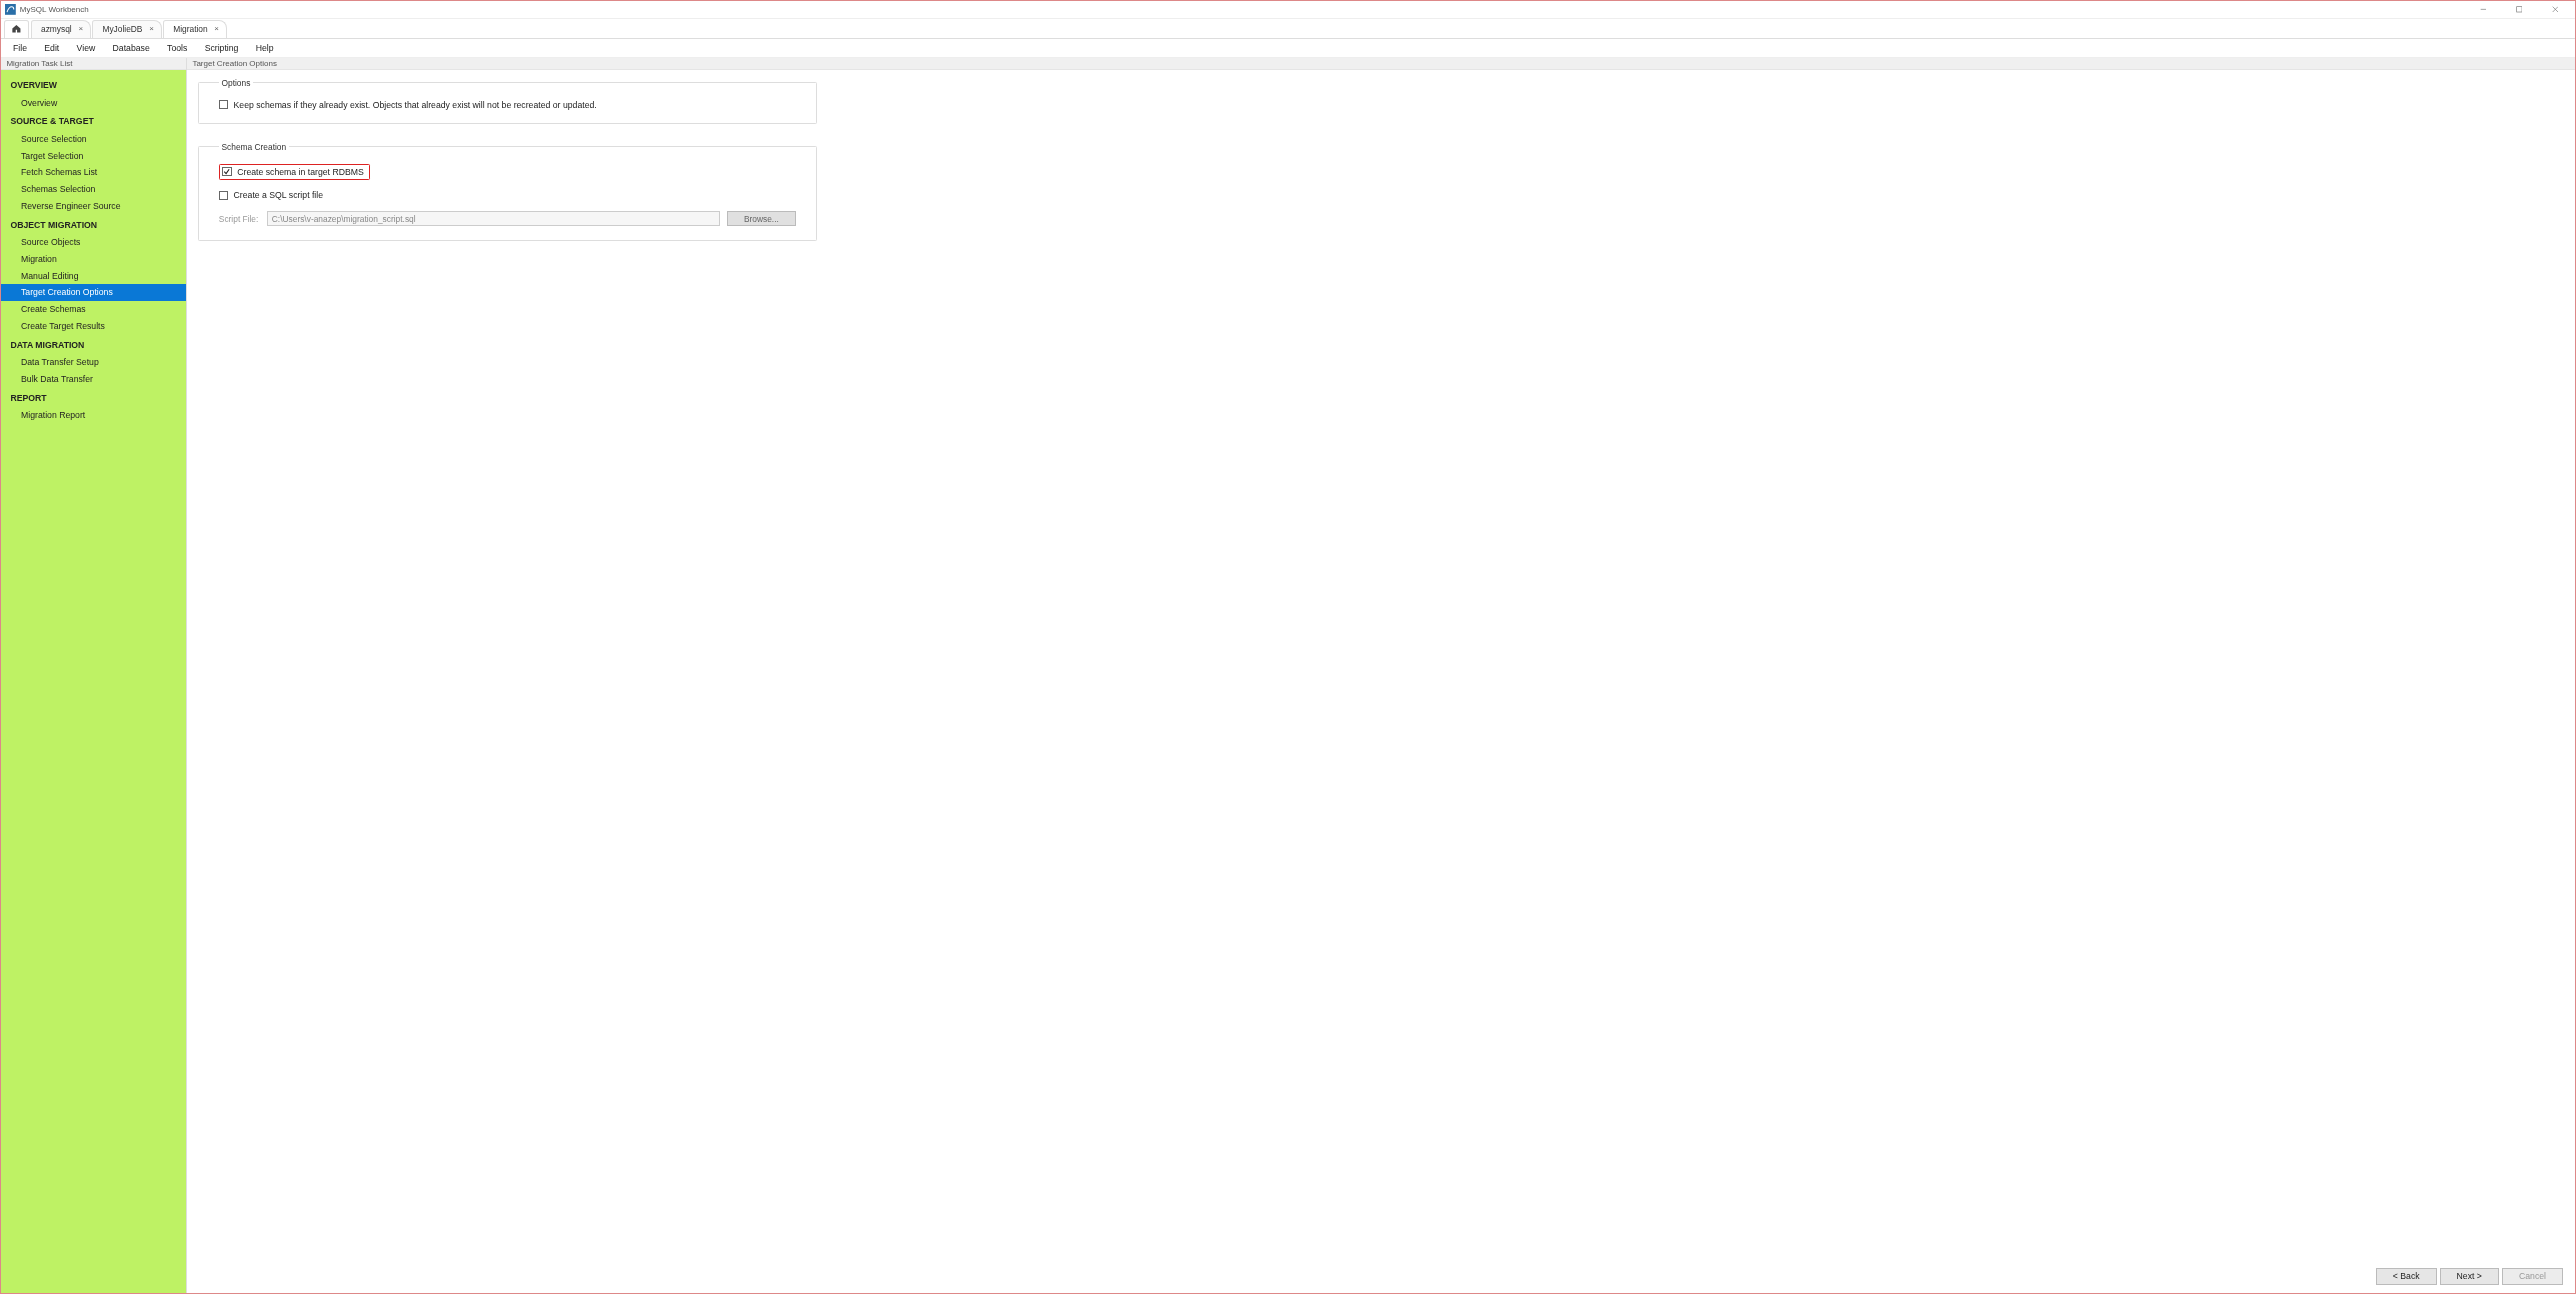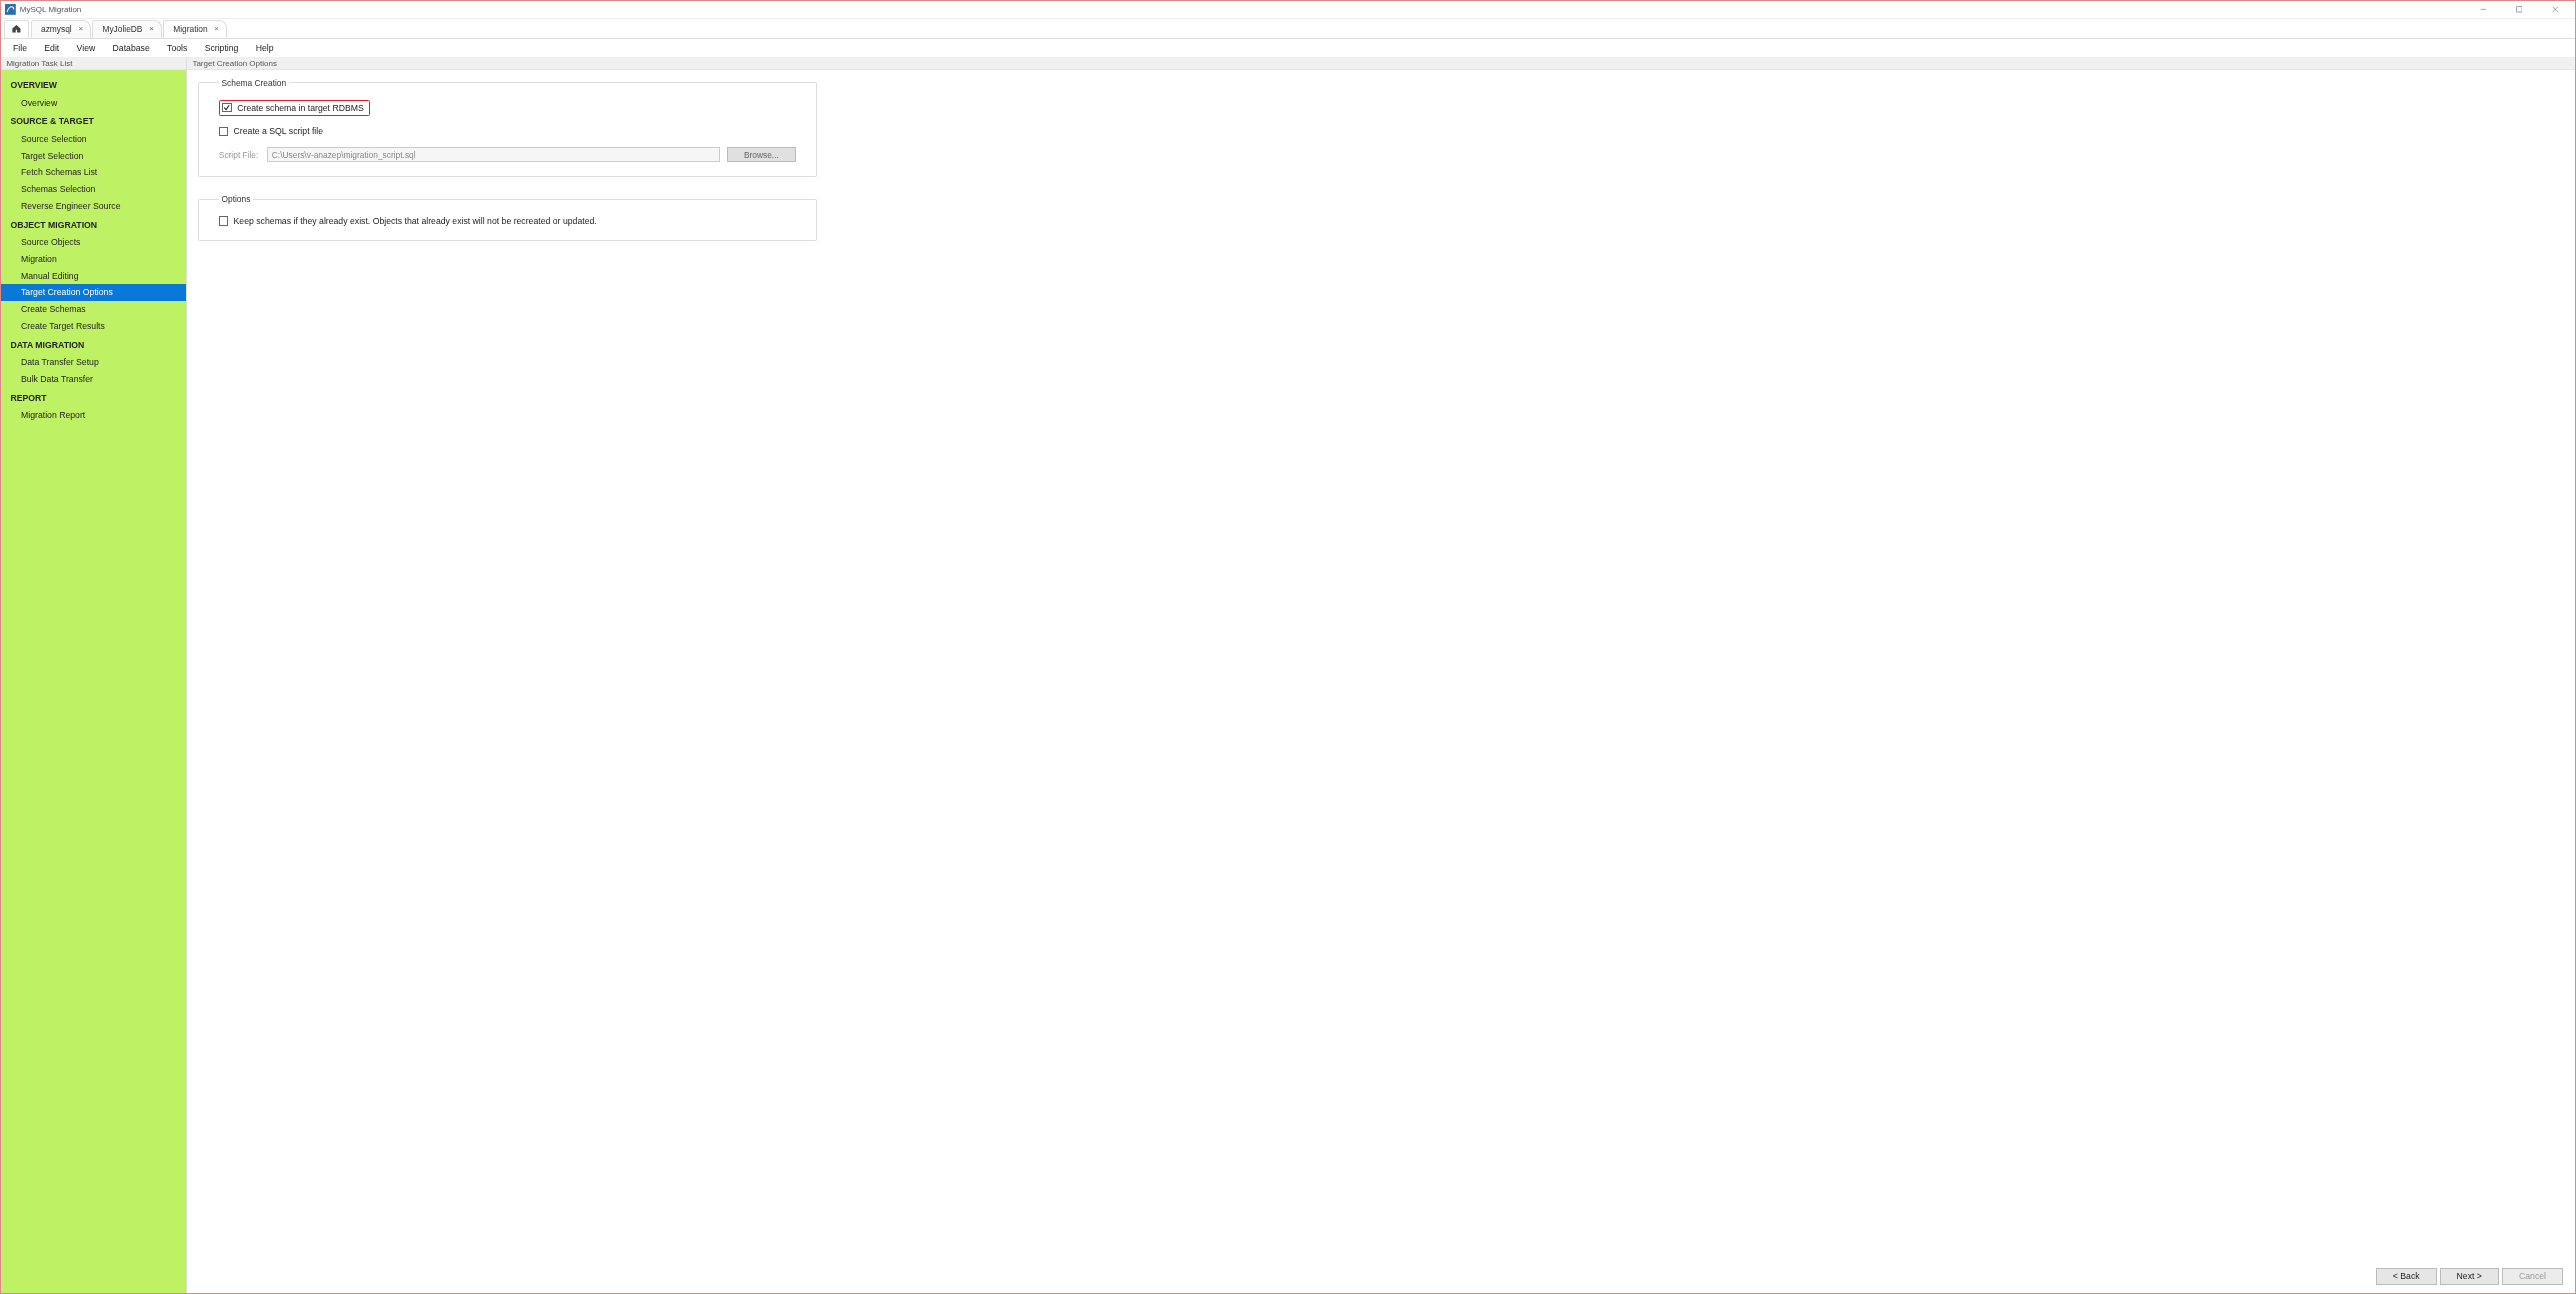--- a/index.html
+++ b/index.html
@@ -204,21 +204,21 @@
 
 <div class="window">
 
   <div class="titlebar">
     <span class="app-icon">
       <svg viewBox="0 0 16 16">
           <rect width="16" height="16" fill="#2a6fa8"></rect>
           <path d="M3 12c2-6 5-8 7-8 3 0 3 3 3 4" stroke="#fff" stroke-width="1.5" fill="none"></path>
         </svg>
     </span>
-    <span class="title-text">MySQL Migration</span>
+    <span class="title-text">MySQL Workbench</span>
     <div class="win-controls">
       <div class="win-btn">
           <svg viewBox="0 0 10 10">
             <line x1="1" y1="5" x2="9" y2="5" stroke="#777" stroke-width="1"></line>
           </svg>
         </div>
       <div class="win-btn">
           <svg viewBox="0 0 10 10">
             <rect x="1" y="1" width="8" height="8" fill="none" stroke="#777" stroke-width="1"></rect>
           </svg>
@@ -292,20 +292,30 @@
         <div class="task-header">REPORT</div>
         <div class="task-item">Migration Report</div>
       </div>
     </div>
 
     <div class="main">
       <div class="panel-header">Target Creation Options</div>
       <div class="main-body">
 
         <fieldset>
+          <legend>Options</legend>
+          <div class="check-row">
+            <span class="checkbox">
+              
+            </span>
+            <label>Keep schemas if they already exist. Objects that already exist will not be recreated or updated.</label>
+          </div>
+        </fieldset>
+
+        <fieldset>
           <legend>Schema Creation</legend>
 
           <div class="check-row">
             <span class="highlighted">
               <span class="checkbox checked">
                 <svg viewBox="0 0 12 12">
                     <path d="M2 6l3 3 5-7" stroke="#222" stroke-width="1.8" fill="none"></path>
                   </svg>
               </span>
               <label>Create schema in target RDBMS</label>
@@ -318,30 +328,20 @@
             </span>
             <label>Create a SQL script file</label>
           </div>
 
           <div class="script-row">
             <span class="field-label">Script File:</span>
             <input class="input-disabled" disabled="" value="C:\Users\v-anazep\migration_script.sql" style="">
             <button class="btn" disabled="">Browse...</button>
           </div>
         </fieldset>
-
-        <fieldset>
-          <legend>Options</legend>
-          <div class="check-row">
-            <span class="checkbox">
-              
-            </span>
-            <label>Keep schemas if they already exist. Objects that already exist will not be recreated or updated.</label>
-          </div>
-        </fieldset>
       </div>
 
       <div class="footer">
         <div class="nav-btn">&lt; Back</div>
         <div class="nav-btn">Next &gt;</div>
         <div class="nav-btn disabled">Cancel</div>
       </div>
     </div>
   </div>
 </div>

